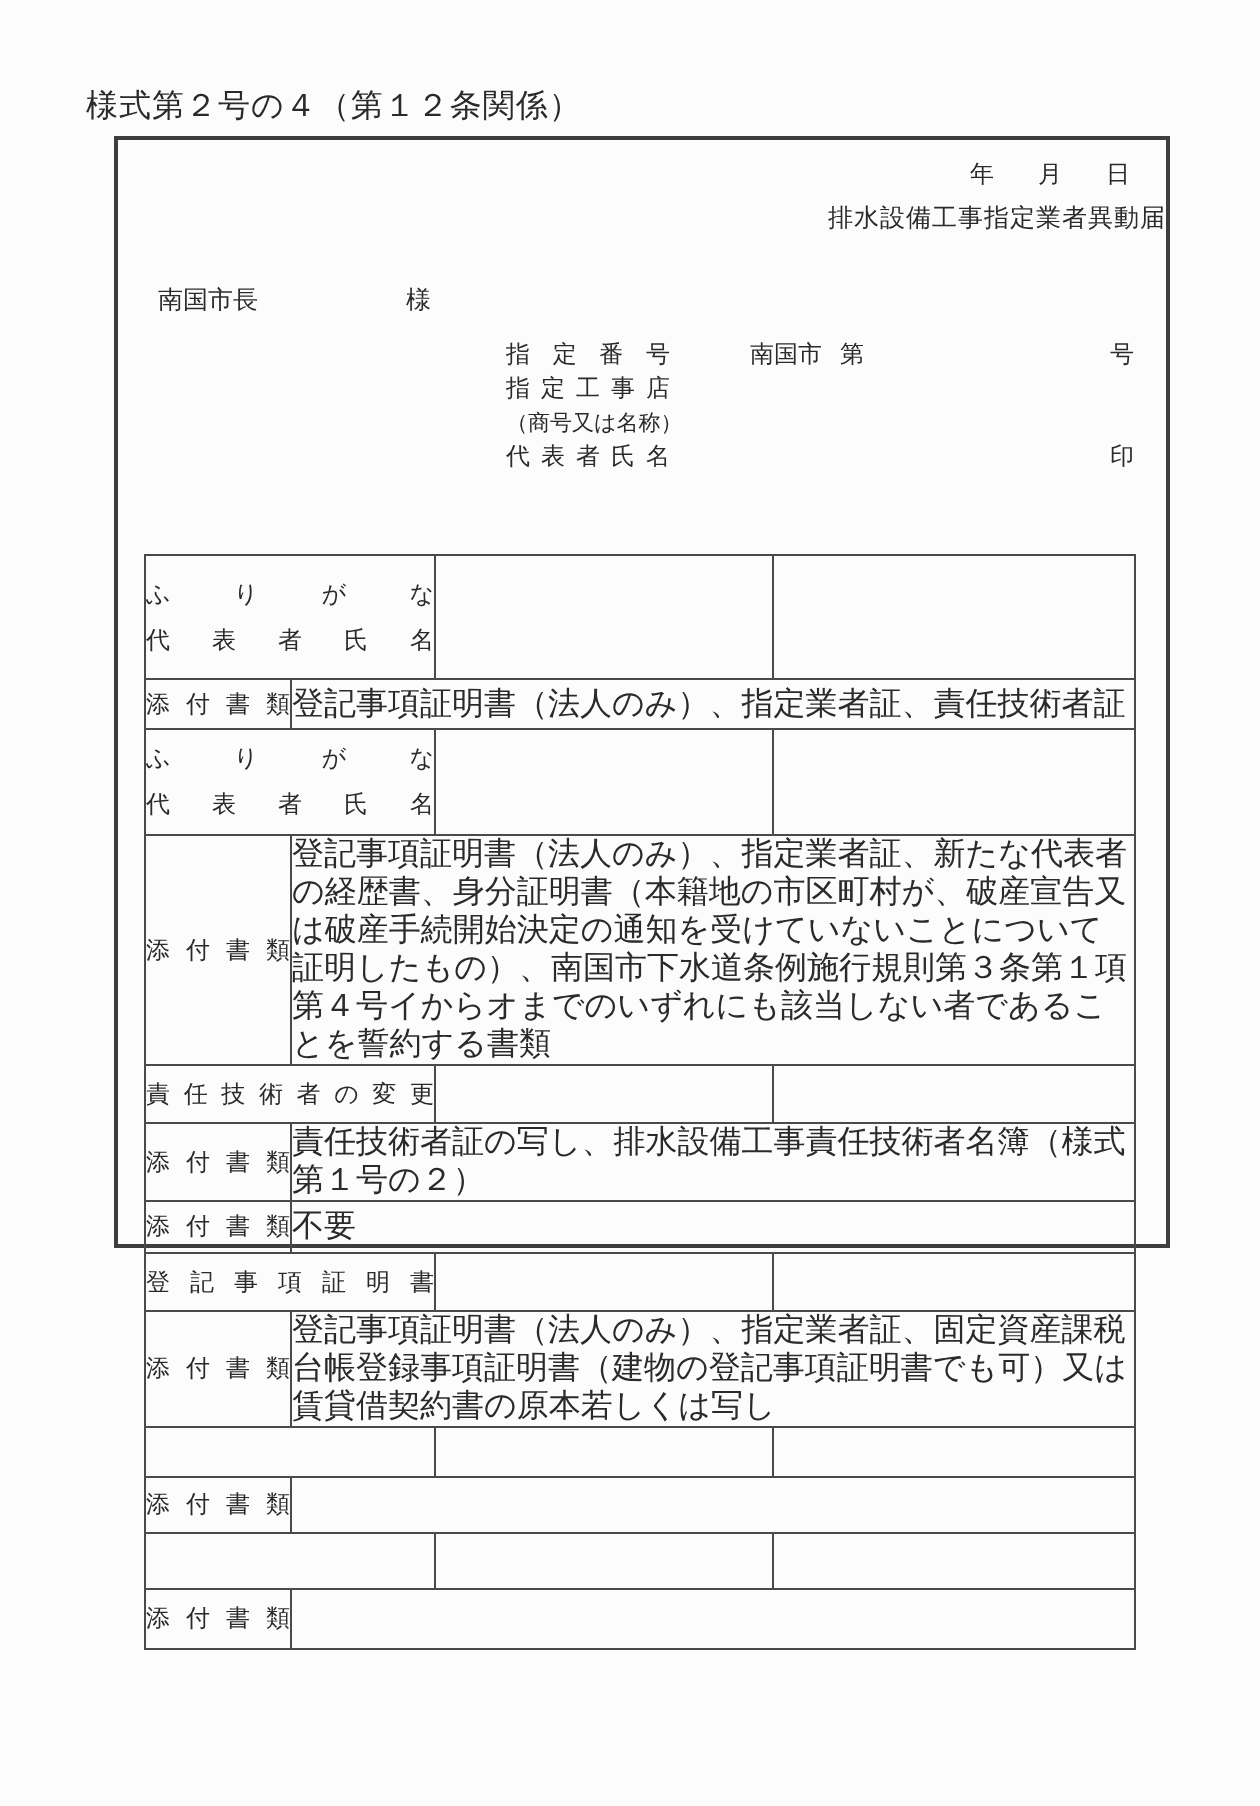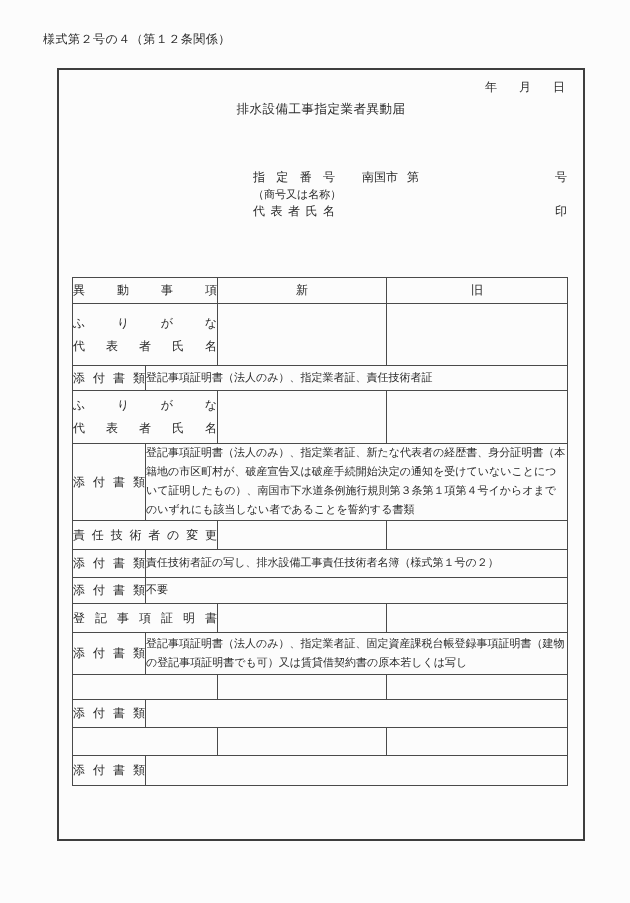--- a/index.html
+++ b/index.html
@@ -6,40 +6,40 @@
   body {
     width: 630px; height: 903px;
     background: #fcfcfc;
     color: #2a2a2a;
     font-family: "Liberation Serif", "DejaVu Serif", serif;
     position: relative;
     overflow: hidden;
   }
 
   .form-code {
-    position: absolute; left: 43px; top: 31px;
-    font-size: 12px; letter-spacing: 0.5px;
+    position: absolute; left: 43px; top: 43px;
+    font-size: 16px; letter-spacing: 0.5px;
   }
 
   .frame {
     position: absolute; left: 57px; top: 68px;
-    width: 528px; height: 773px;
+    width: 528px; height: 556px;
     border: 2px solid #3e3e3e;
     box-sizing: border-box;
   }
 
   .date-line {
     position: absolute; top: 9px; right: 18px;
     font-size: 12px;
   }
   .date-line span + span { margin-left: 22px; }
 
   .doc-title {
     position: absolute; top: 31px; left: 0; right: 0;
-    text-align: center;
+    text-align: right;
     font-size: 12.5px; letter-spacing: 0.5px;
   }
 
   .addressee {
     position: absolute; top: 72px; left: 20px;
     font-size: 12.5px;
   }
   .addressee .honorific { margin-left: 74px; }
 
   .applicant {
@@ -50,21 +50,21 @@
     position: relative;
     height: 17px; line-height: 17px;
     padding-left: 194px;
   }
   .jlabel {
     display: inline-block; width: 82px;
     text-align: justify; text-align-last: justify;
     vertical-align: top;
   }
   .sublabel { font-size: 11px; }
-  .val-city { margin-left: 27px; }
+  .val-city { margin-left: 40px; }
   .val-dai  { margin-left: 9px; }
   .right-mark { position: absolute; right: 16px; top: 0; }
 
   .statement {
     position: absolute; top: 184px; left: 24px;
     font-size: 12px;
   }
 
   table.change {
     position: absolute; top: 207px; left: 13px;
@@ -85,68 +85,68 @@
   }
   td.lbl div { text-align: justify; text-align-last: justify; line-height: 23px; }
   td.ctr { text-align: center; }
   td.att-lbl {
     text-align: justify; text-align-last: justify;
     padding: 0 7px;
   }
   td.att-txt {
     text-align: left;
     padding: 2px 8px;
-    font-size: 11px;
+    font-size: 16px;
     line-height: 19px;
-    font-family: Liberation Mono, monospace;
   }
 </style>
 </head>
 <body>
 
 <div class="form-code">様式第２号の４（第１２条関係）</div>
 
 <div class="frame">
 
   <div class="date-line">
     <span>年</span><span>月</span><span>日</span>
   </div>
 
   <div class="doc-title">排水設備工事指定業者異動届</div>
 
+  <div class="addressee">
+    <span>南国市長</span><span class="honorific">様</span>
+  </div>
 
   <div class="applicant">
     <div class="arow">
       <span class="jlabel">指定番号</span><span class="val-city">南国市</span><span class="val-dai">第</span>
       <span class="right-mark">号</span>
+    </div>
+    <div class="arow">
+      <span class="jlabel">指定工事店</span>
     </div>
     <div class="arow">
       <span class="sublabel">（商号又は名称）</span>
     </div>
     <div class="arow">
       <span class="jlabel">代表者氏名</span>
       <span class="right-mark">印</span>
     </div>
   </div>
 
 
   <table class="change">
     <colgroup>
       <col style="width:73px">
         <col style="width:72px">
         <col style="width:169px">
         <col style="width:181px">
     </colgroup>
 
     <tbody>
-        <tr style="height:26px">
-      <td colspan="2" class="lbl">異動事項</td>
-      <td class="ctr">新</td>
-      <td class="ctr">旧</td>
-    </tr>
 
     <tr style="height:62px">
       <td colspan="2" class="lbl">
         <div>ふりがな</div>
         <div>代表者氏名</div>
       </td>
       <td></td>
       <td></td>
     </tr>
 

